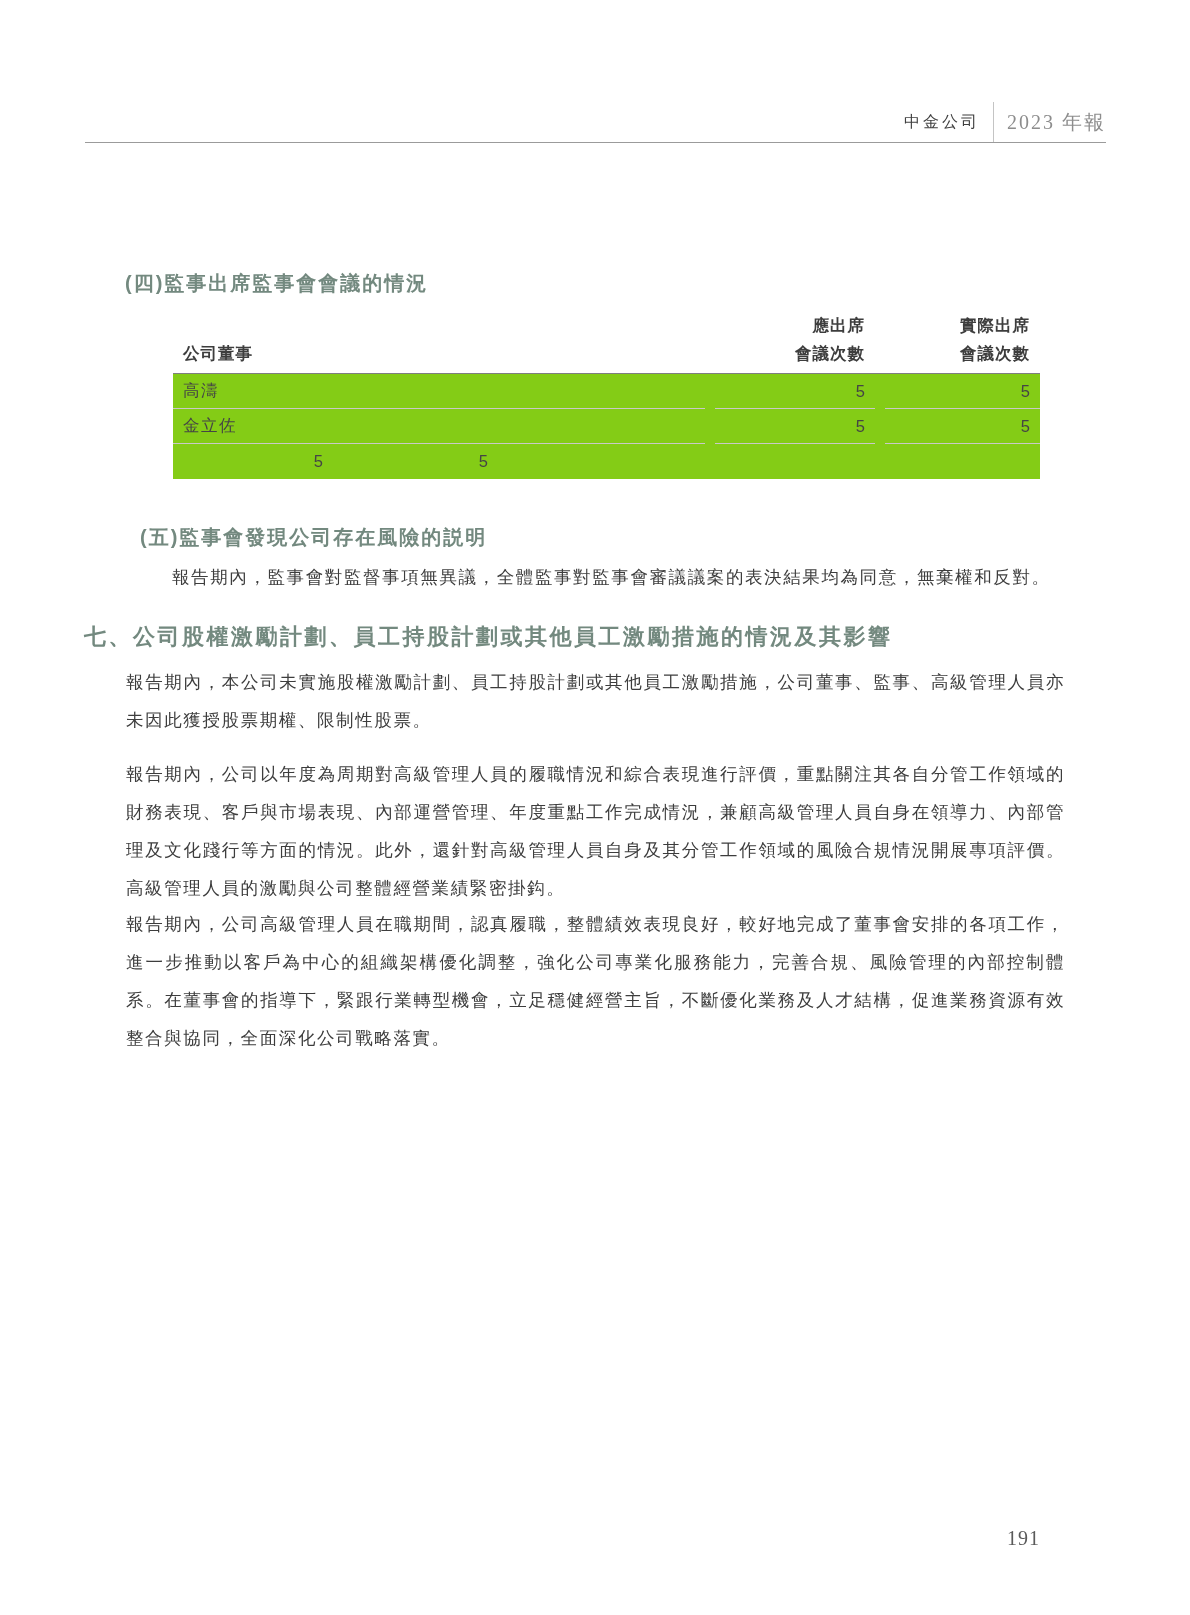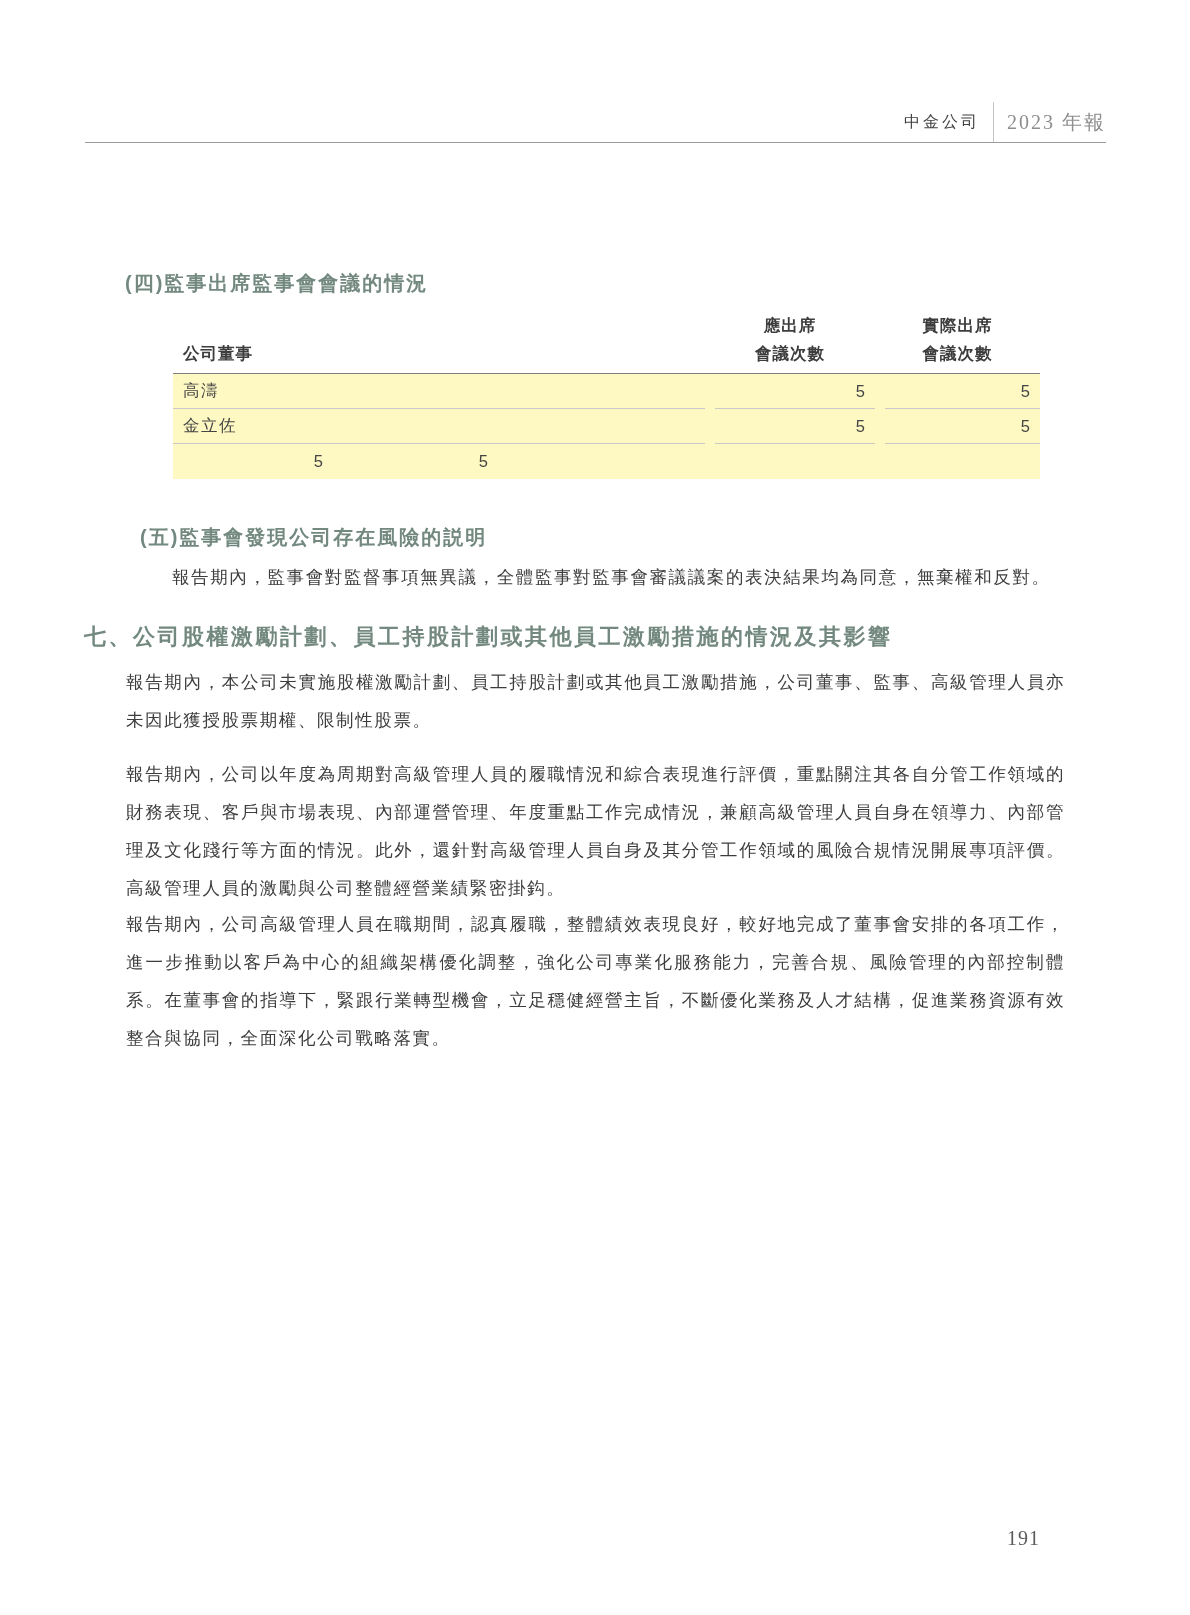--- a/index.html
+++ b/index.html
@@ -49,28 +49,28 @@
   .thead {
     display:flex; align-items:flex-end; column-gap:10px;
     border-bottom:1px solid #7f7f7f; padding-bottom:6px;
     box-sizing:border-box;
   }
   .th-name {
     flex:1; font-weight:bold; font-size:16.5px; line-height:28px;
     color:#3d3d3d; padding-left:10px; letter-spacing:1px;
   }
   .th-num {
-    text-align:center; font-weight:bold; font-size:16.5px; line-height:28px;
+    text-align:right; font-weight:bold; font-size:16.5px; line-height:28px;
     color:#3d3d3d; padding-right:10px; letter-spacing:1px; box-sizing:border-box;
   }
   .col2 { width:160px; }
   .col3 { width:155px; }
   .trow {
     display:flex; column-gap:10px; height:35px;
-    background:#fef9c3; align-items:stretch;
+    background:#84cc16; align-items:stretch;
   }
   .trow .cell {
     display:flex; align-items:center;
     border-bottom:1px solid #c9c9c9;
     font-size:16.5px; color:#454545; box-sizing:border-box;
   }
   .cell-name { flex:1; padding-left:10px; letter-spacing:1.5px; }
   .cell-num  { justify-content:flex-end; padding-right:10px; }
   .trow:last-child .cell { border-bottom:none; }
 

